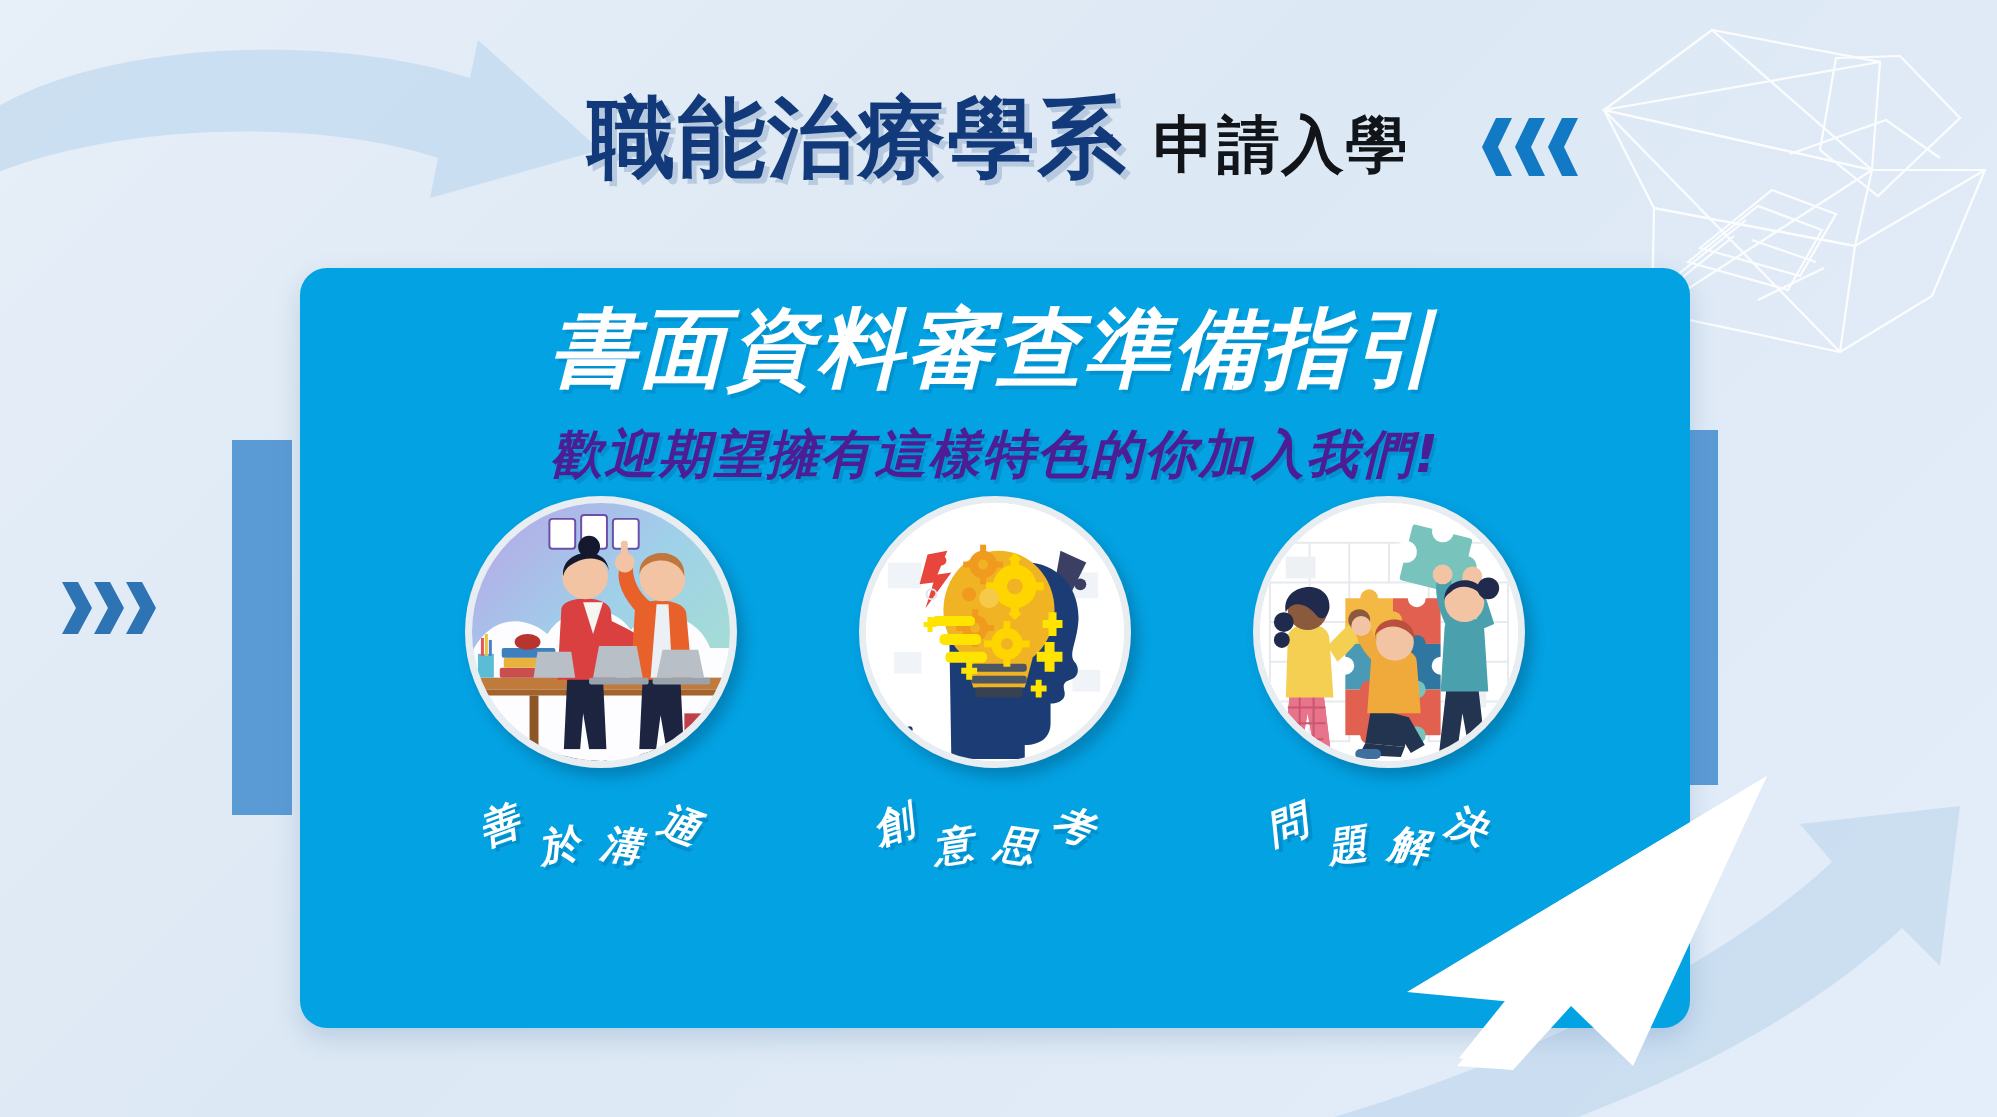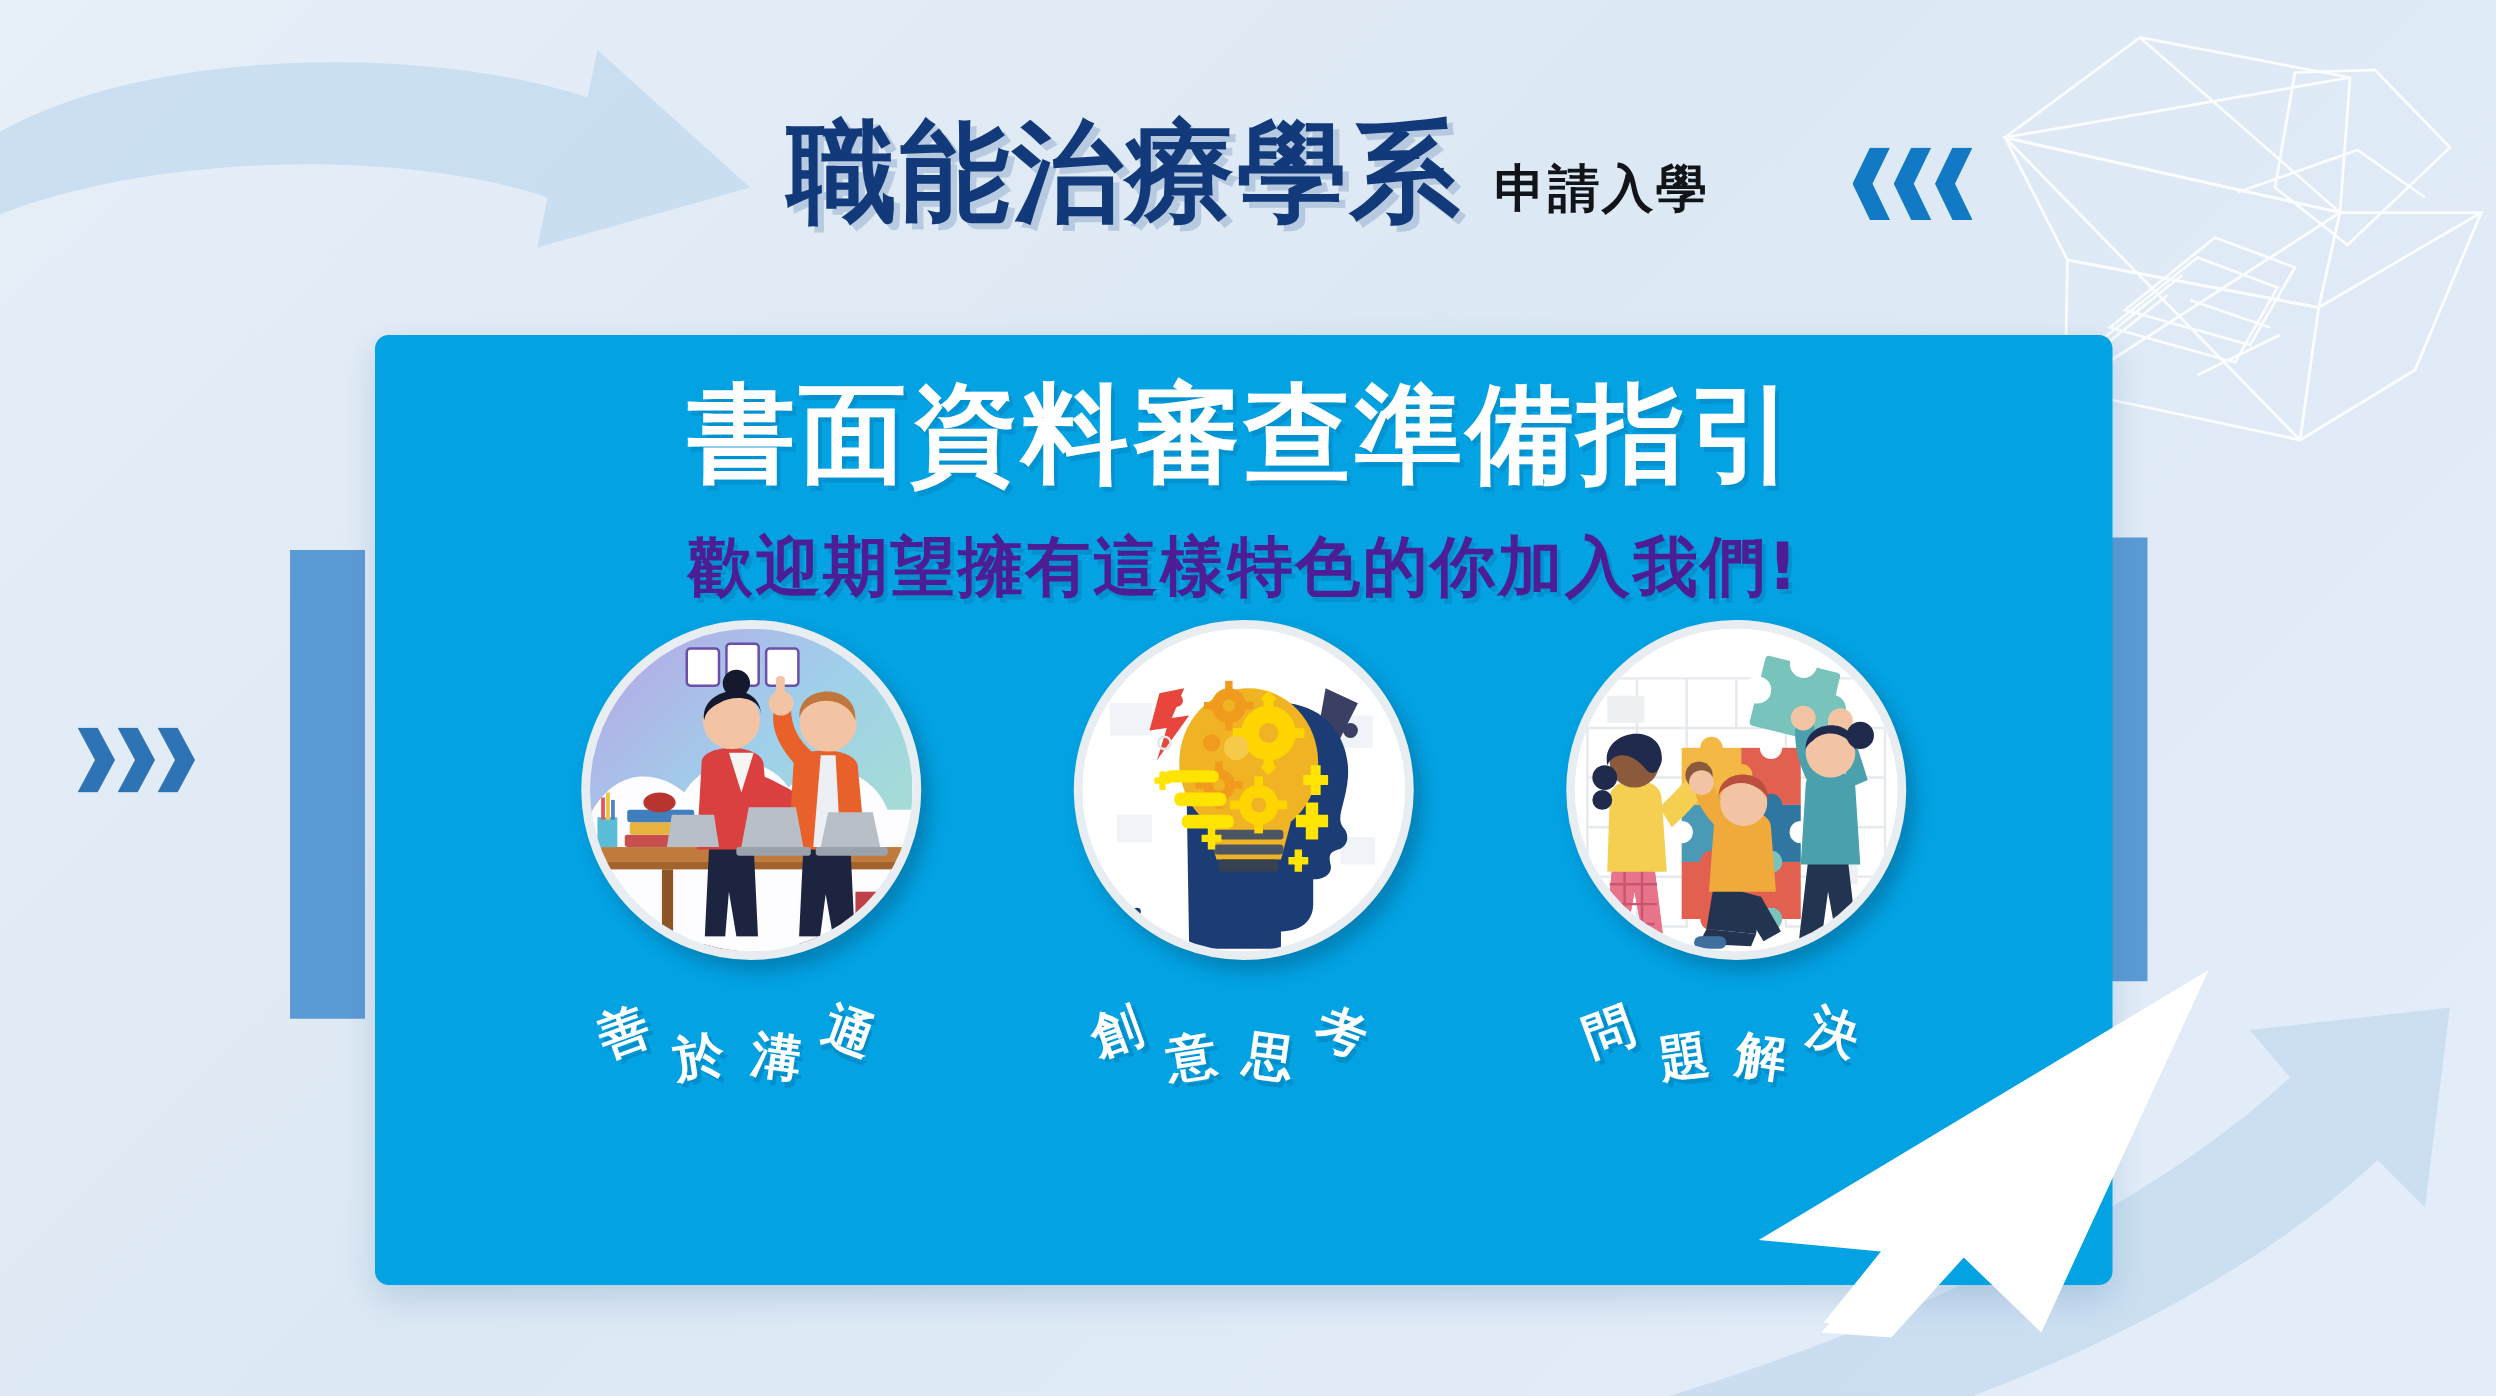--- a/index.html
+++ b/index.html
@@ -29,28 +29,28 @@
     filter:drop-shadow(2px 3px 0 rgba(130,160,190,.4));}
 
   
   .header{position:absolute;left:0;top:72px;width:1997px;height:110px;
     display:flex;align-items:flex-end;justify-content:center;gap:26px;}
   .title-main{
     font-family:"DejaVu Sans","Liberation Sans",sans-serif;
     font-size:88px;font-weight:bold;color:#123a7a;letter-spacing:2px;
     line-height:1;text-shadow:5px 5px 0 rgba(150,175,205,.55);}
   .title-sub{
-    font-family:Liberation Mono, monospace;
-    font-size:41px;font-weight:bold;color:#111418;letter-spacing:2px;
+    font-family:Liberation Serif, serif;
+    font-size:62px;font-weight:bold;color:#111418;letter-spacing:2px;
     line-height:1;padding-bottom:6px;}
 
   
   .card{position:absolute;left:300px;top:268px;width:1390px;height:760px;
-    background:#03a2e3;border-radius:11px;
-    box-shadow:0 10px 26px rgba(60,110,160,.22);}
+    background:#03a2e3;border-radius:27px;
+    box-shadow:0 10px 26px rgba(60,110,160,.22);font-style:italic;}
 
   .card-title{position:absolute;left:0;top:32px;width:100%;text-align:center;
     font-family:"DejaVu Sans","Liberation Sans",sans-serif;
     font-size:86px;font-weight:bold;color:#ffffff;letter-spacing:3px;line-height:1.12;
     text-shadow:3px 4px 0 rgba(0,120,175,.35);}
   .card-subtitle{position:absolute;left:0;top:158px;width:100%;text-align:center;
     font-family:"DejaVu Sans","Liberation Sans",sans-serif;
     font-size:52px;font-weight:bold;color:#4c1d95;letter-spacing:2px;line-height:1.1;
     text-shadow:3px 4px 0 rgba(0,125,180,.45);}
 

